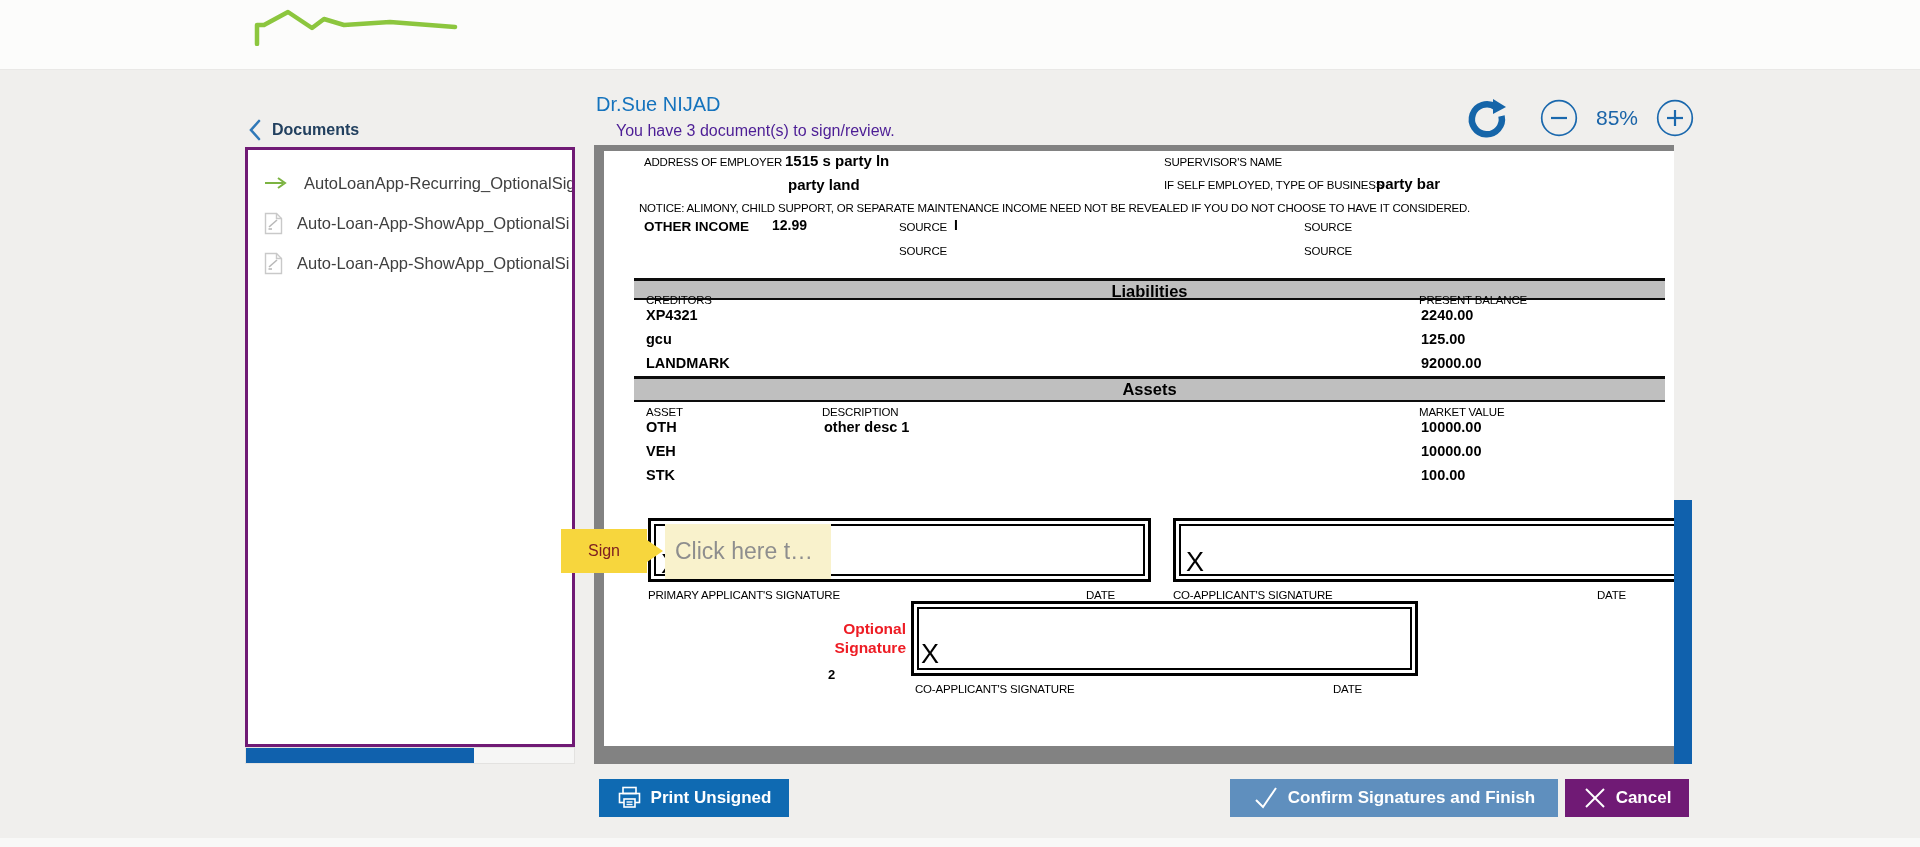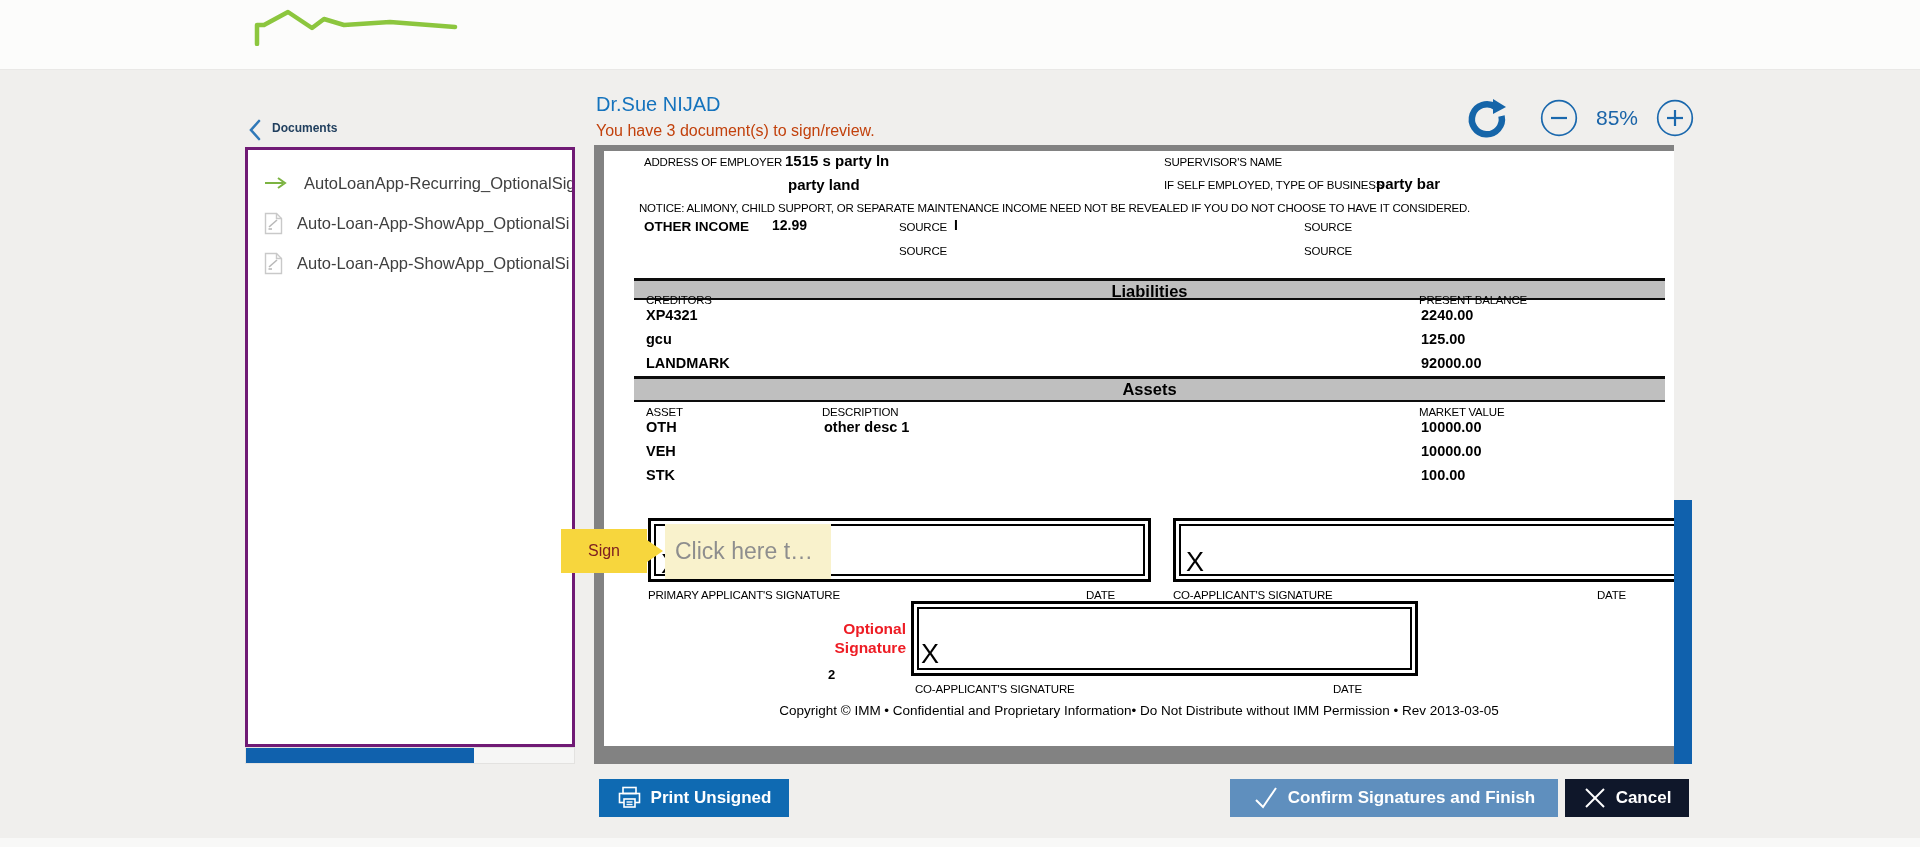--- a/index.html
+++ b/index.html
@@ -7,26 +7,26 @@
   body { font-family:"Liberation Sans", sans-serif; background:#f0efed; position:relative; overflow:hidden; }
   .abs { position:absolute; }
 
   
   .topbar { left:0; top:0; width:1920px; height:70px; background:#fcfcfb; border-bottom:1px solid #e9e8e6; }
   .logo-bold { font-size:31px; font-weight:bold; color:#2b6fb8; letter-spacing:-0.5px; }
   .logo-light { font-size:28px; font-weight:400; color:#4e9ad1; margin-left:11px; }
 
   
   .user-name { color:#1573bd; font-size:20px; }
-  .status-msg { color:#c2410c; font-size:16px; }
+  .status-msg { color:#4c1d95; font-size:16px;margin-left:20px; }
   .zoom-pct { color:#1a64a8; font-size:21px; }
   .circle-btn { width:38px; height:38px; cursor:pointer; }
 
   
-  .side-title { color:#22405f; font-size:12px; font-weight:bold; }
+  .side-title { color:#22405f; font-size:16px; font-weight:bold; }
   .side-panel { background:#ffffff; border:3px solid #701a75; overflow:hidden; }
   .side-item { position:absolute; left:0; width:328px; height:30px; display:flex; align-items:center; padding-left:16px; cursor:pointer; white-space:nowrap; overflow:hidden; }
   .side-item-label { font-size:16.5px; color:#3f3f3f; margin-left:14px; white-space:nowrap; }
   .hscroll-track { background:#f6f6f5; border:1px solid #e3e2e0; }
   .hscroll-thumb { background:#1061ad; }
 
   
   .frame { background:#828282; }
   .page { background:#ffffff; overflow:hidden; position:absolute; }
   .doc { color:#000; }
@@ -43,21 +43,21 @@
   .sign-tag-label { color:#7e2020; font-size:16px; line-height:44px; text-align:center; display:block; }
   .sign-arrow { width:0; height:0; border-top:11px solid transparent; border-bottom:11px solid transparent; border-left:16px solid #f7d63d; }
   .tooltip { background:#f9f2cc; color:#8e8e8e; font-size:23px; line-height:55px; padding-left:10px; white-space:nowrap; overflow:hidden; cursor:pointer; }
   .opt-red { color:#ee1c24; font-size:15.5px; font-weight:bold; line-height:18.5px; text-align:right; }
   .copyright { font-size:13.5px; color:#000; text-align:center; }
 
   
   .btn { display:flex; align-items:center; justify-content:center; color:#fff; font-size:17px; font-weight:bold; cursor:pointer; }
   .btn-dark { background:#0f6ab2; }
   .btn-muted { background:#5f8fbe; }
-  .btn-cancel { background:#0f172a;align-items:center; }
+  .btn-cancel { background:#701a75;align-items:center; }
   .btn svg { margin-right:9px; }
   .vthumb { background:#1061ad; cursor:pointer; }
 </style>
 </head>
 <body>
 
 <div class="abs topbar">
   <div class="abs" style="left:250px; top:6px; width:400px; height:60px;">
     <svg class="abs" style="left:0; top:2px;" width="250" height="38" viewBox="0 0 250 38">
       <path d="M7 36 L7 17 L14 17 L38 4 L62 20 L74 11 L94 17 L140 14 L205 19" fill="none" stroke="#8cc63e" stroke-width="4.5" stroke-linejoin="round" stroke-linecap="round"></path>
@@ -189,21 +189,20 @@
       <div>Signature</div>
     </div>
     <span class="abs" style="left:224px; top:516px; font-size:13px; font-weight:bold;">2</span>
     <div class="abs sigbox" style="left:307px; top:450px; width:507px; height:75px;">
       <div class="sigbox-inner"></div>
     </div>
     <span class="abs xmark" style="left:317px; top:488px;">X</span>
     <span class="abs lbl" style="left:311px; top:532px;">CO-APPLICANT'S SIGNATURE</span>
     <span class="abs lbl" style="left:729px; top:532px;">DATE</span>
 
-    <div class="abs copyright" style="left:0; top:552px; width:1070px;">Copyright © IMM • Confidential and Proprietary Information• Do Not Distribute without IMM Permission • Rev 2013-03-05</div>
   </div>
 </div>
 
 <div class="abs sign-tag" style="left:561px; top:529px; width:86px; height:44px; z-index:5;">
   <span class="sign-tag-label">Sign</span>
   <div class="abs sign-arrow" style="left:86px; top:11px;"></div>
 </div>
 
 <div class="abs btn btn-dark" style="left:599px; top:779px; width:190px; height:38px;">
   <svg width="25" height="24" viewBox="0 0 25 24">

